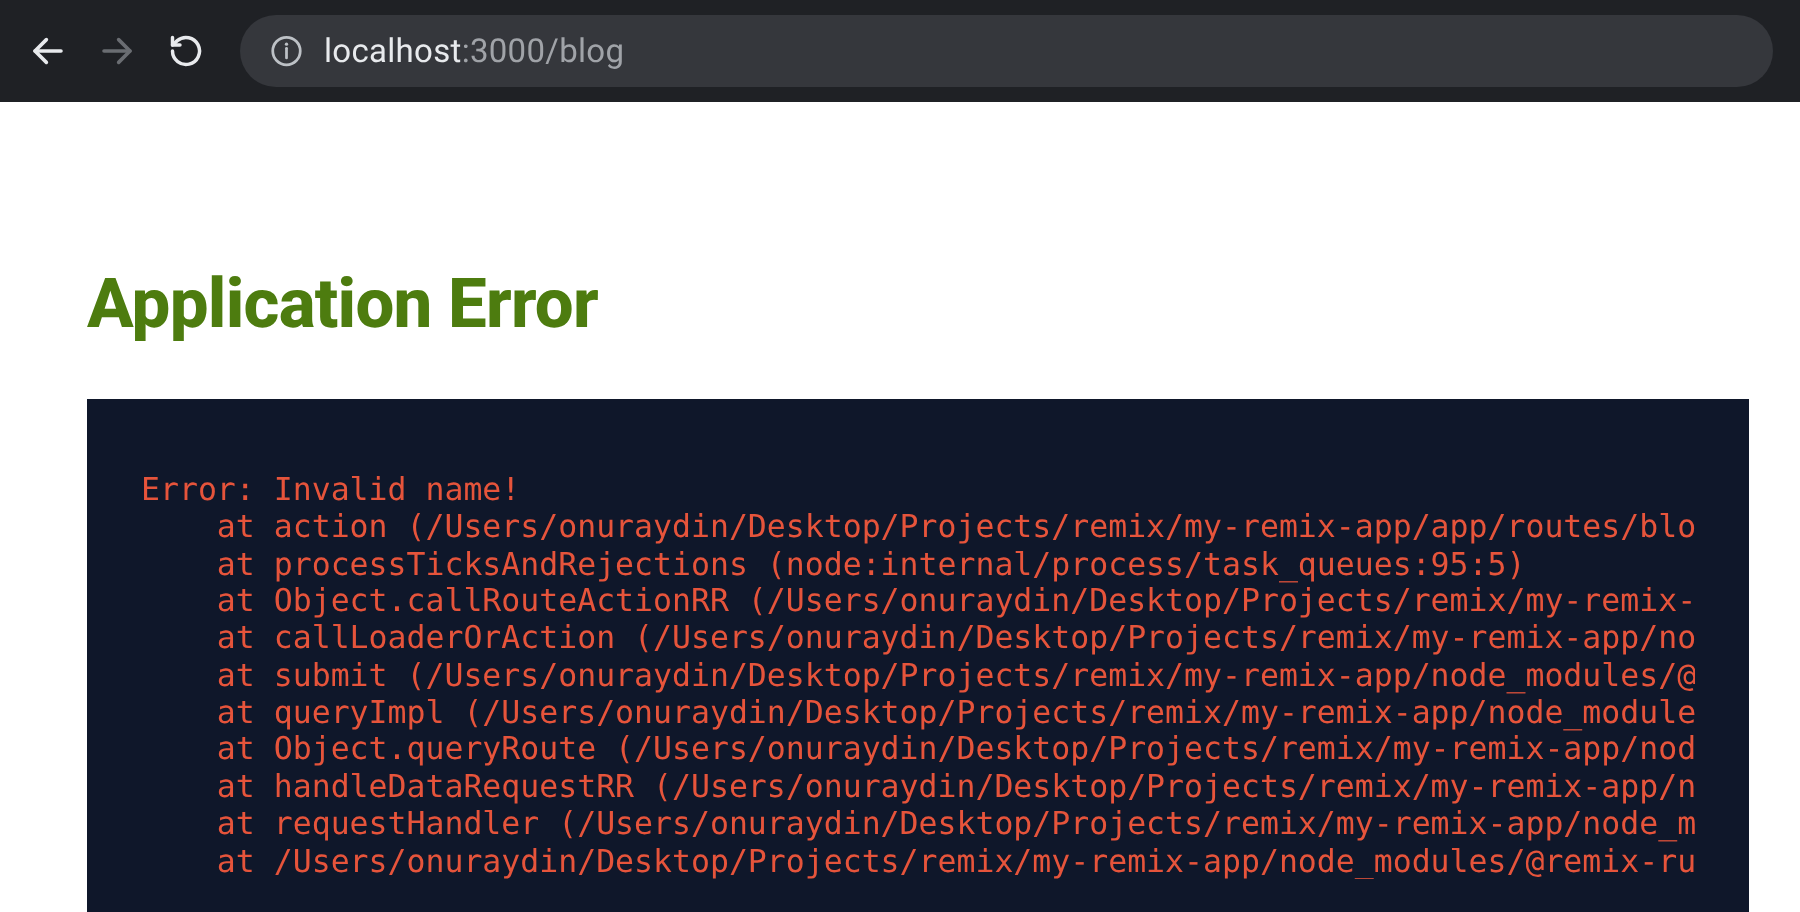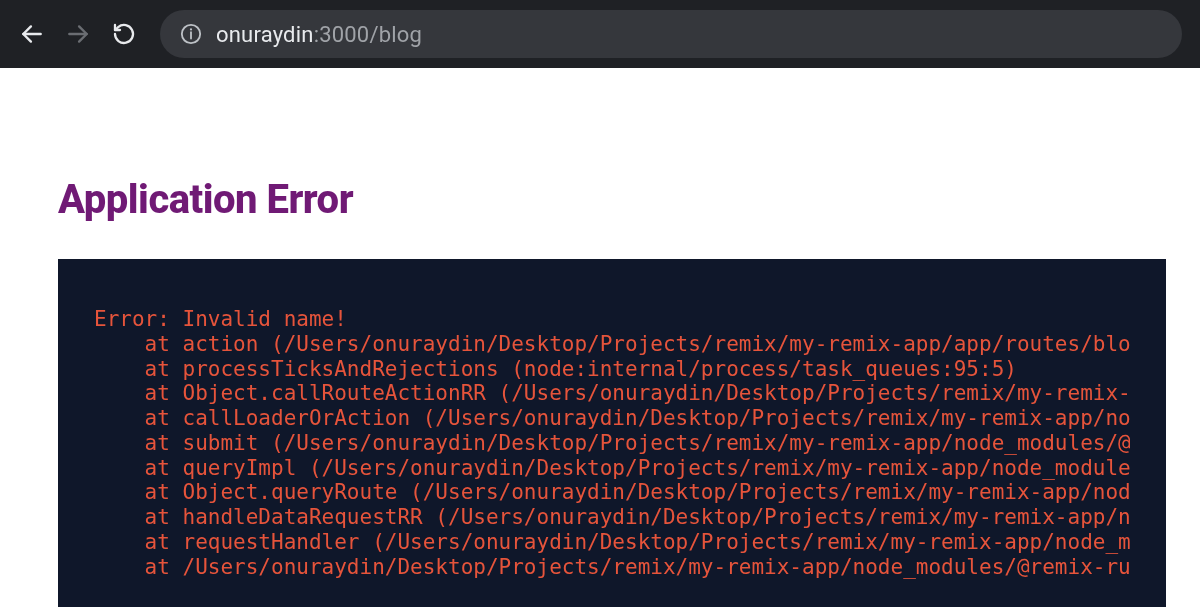--- a/index.html
+++ b/index.html
@@ -64,24 +64,24 @@
       letter-spacing: 0.2px;
     }
     .url .dim {
       color: #a0a3a8;
       margin-top: 41px;
     }
     .content {
       padding: 40px 58px 0 58px;
     }
     .heading {
-      font-size: 40px;
+      font-size: 46px;
       font-weight: 800;
       letter-spacing: -0.5px;
-      color: #701a75;
+      color: #4d7c0f;
       margin-top: 68px;
       margin-bottom: 36px;
     }
     .error-box {
       background: #0f172a;
       padding: 48px 36px 28px 36px;
       overflow: hidden;
       width: 1108px;
     }
     .stack-trace {
@@ -118,21 +118,21 @@
     </div>
   </div>
   <div class="address-bar">
     <div class="info-icon">
       <svg width="22" height="22" viewBox="0 0 24 24" fill="none" stroke="currentColor" stroke-width="2" stroke-linecap="round" stroke-linejoin="round">
           <circle cx="12" cy="12" r="10"></circle>
           <line x1="12" y1="10" x2="12" y2="17"></line>
           <circle cx="12" cy="7" r="1.2" fill="currentColor" stroke="none"></circle>
         </svg>
     </div>
-    <div class="url"><span>onuraydin</span><span class="dim">:3000/blog</span></div>
+    <div class="url"><span>localhost</span><span class="dim">:3000/blog</span></div>
   </div>
 </div>
 
 <div class="content">
   <h1 class="heading">Application Error</h1>
   <div class="error-box">
     <pre class="stack-trace">Error: Invalid name!
     at action (/Users/onuraydin/Desktop/Projects/remix/my-remix-app/app/routes/blog
     at processTicksAndRejections (node:internal/process/task_queues:95:5)
     at Object.callRouteActionRR (/Users/onuraydin/Desktop/Projects/remix/my-remix-app

